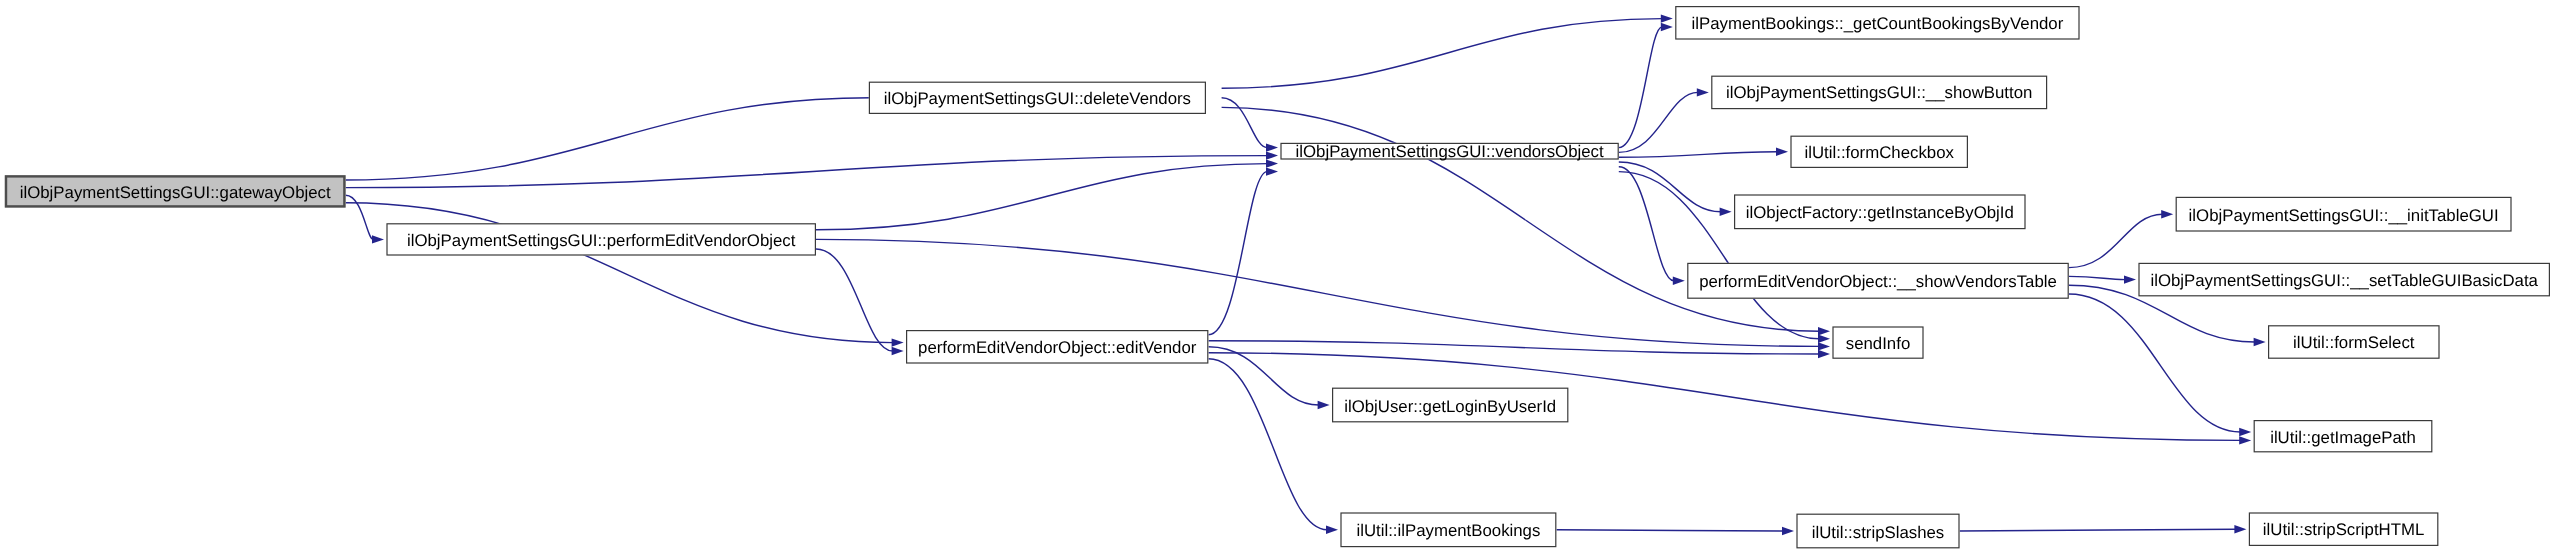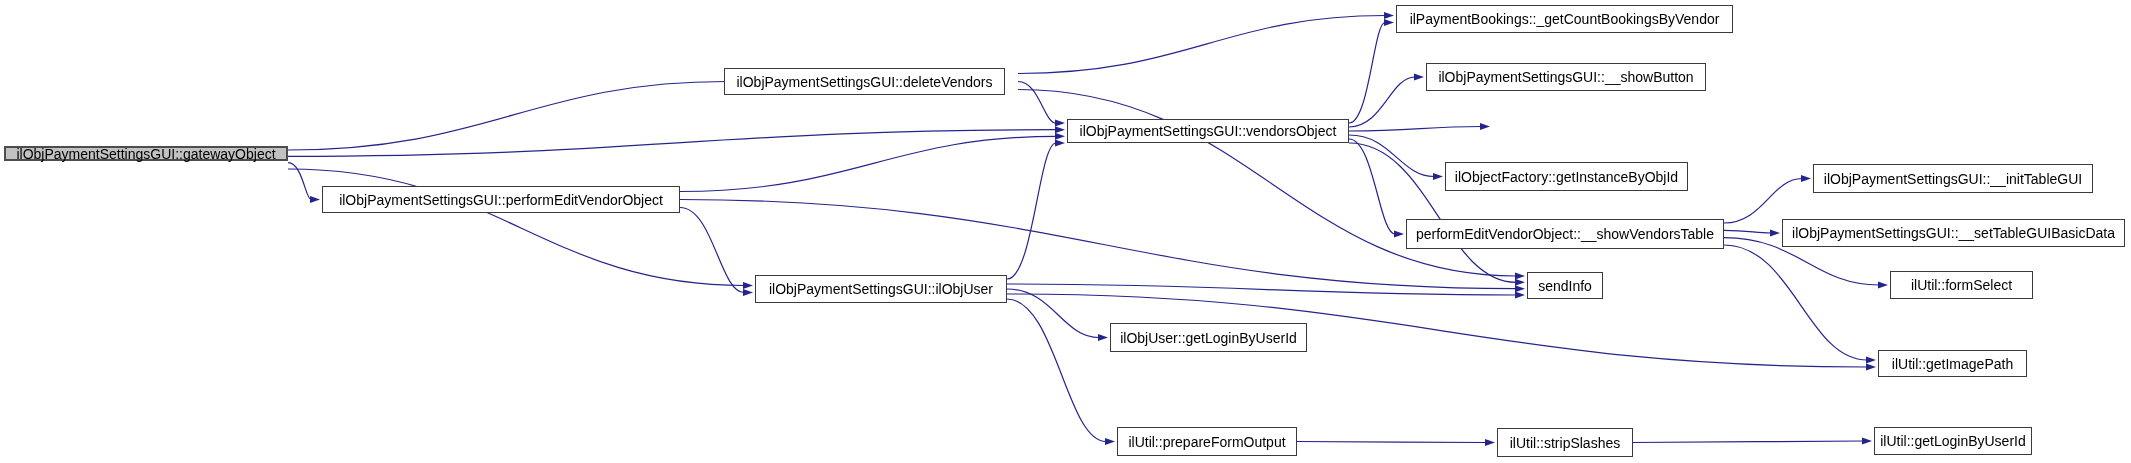--- a/index.html
+++ b/index.html
@@ -96,31 +96,32 @@
       <path d="M1724 237.66666666666666 C1797.8 237.66666666666666 1814.2 285 1879 285" fill="none" stroke="#24248c" stroke-width="1.2"></path>
       <polygon points="1888,285 1878,281.5 1878,288.5" fill="#24248c"></polygon>
       <path d="M1724 245 C1792.4 245 1807.6 360 1867 360" fill="none" stroke="#24248c" stroke-width="1.2"></path>
       <polygon points="1876,360 1866,356.5 1866,363.5" fill="#24248c"></polygon>
       <path d="M1297 441.5 C1386.1 441.5 1405.9 442.5 1486 442.5" fill="none" stroke="#24248c" stroke-width="1.2"></path>
       <polygon points="1495,442.5 1485,439 1485,446" fill="#24248c"></polygon>
       <path d="M1633 442.5 C1740.55 442.5 1764.45 441 1863 441" fill="none" stroke="#24248c" stroke-width="1.2"></path>
       <polygon points="1872,441 1862,437.5 1862,444.5" fill="#24248c"></polygon>
     </svg>
 
-  <div class="node root" style="left: 4px; top: 146px; width: 284px; height: 15px;">ilObjPaymentSettingsGUI::gatewayObject</div>
+  <div class="node root" style="left: 4px; top: 146px; width: 284px; height: 27px;">ilObjPaymentSettingsGUI::gatewayObject</div>
   <div class="node" style="left: 322px; top: 186px; width: 358px; height: 27px;">ilObjPaymentSettingsGUI::performEditVendorObject</div>
   <div class="node" style="left: 724px; top: 68px; width: 281px; height: 27px;">ilObjPaymentSettingsGUI::deleteVendors</div>
-  <div class="node" style="left: 755px; top: 275px; width: 252px; height: 28px;">ilObjPaymentSettingsGUI::ilObjUser</div>
-  <div class="node" style="left: 1067px; top: 119px; width: 282px; height: 24px;">ilObjPaymentSettingsGUI::vendorsObject</div>
+  <div class="node" style="left: 755px; top: 275px; width: 252px; height: 28px;">performEditVendorObject::editVendor</div>
+  <div class="node" style="left: 1067px; top: 119px; width: 282px; height: 14px;">ilObjPaymentSettingsGUI::vendorsObject</div>
   <div class="node" style="left: 1110px; top: 323px; width: 197px; height: 29px;">ilObjUser::getLoginByUserId</div>
-  <div class="node" style="left: 1117px; top: 427px; width: 180px; height: 29px;">ilUtil::prepareFormOutput</div>
+  <div class="node" style="left: 1117px; top: 427px; width: 180px; height: 29px;">ilUtil::ilPaymentBookings</div>
   <div class="node" style="left: 1396px; top: 5px; width: 337px; height: 28px;">ilPaymentBookings::_getCountBookingsByVendor</div>
   <div class="node" style="left: 1426px; top: 63px; width: 280px; height: 28px;">ilObjPaymentSettingsGUI::__showButton</div>
+  <div class="node" style="left: 1492px; top: 113px; width: 148px; height: 27px;">ilUtil::formCheckbox</div>
   <div class="node" style="left: 1445px; top: 162px; width: 243px; height: 29px;">ilObjectFactory::getInstanceByObjId</div>
   <div class="node" style="left: 1406px; top: 219px; width: 318px; height: 30px;">performEditVendorObject::__showVendorsTable</div>
   <div class="node" style="left: 1527px; top: 272px; width: 76px; height: 27px;">sendInfo</div>
   <div class="node" style="left: 1497px; top: 428px; width: 136px; height: 29px;">ilUtil::stripSlashes</div>
   <div class="node" style="left: 1813px; top: 164px; width: 280px; height: 29px;">ilObjPaymentSettingsGUI::__initTableGUI</div>
   <div class="node" style="left: 1782px; top: 219px; width: 343px; height: 28px;">ilObjPaymentSettingsGUI::__setTableGUIBasicData</div>
   <div class="node" style="left: 1890px; top: 271px; width: 143px; height: 28px;">ilUtil::formSelect</div>
   <div class="node" style="left: 1878px; top: 350px; width: 149px; height: 27px;">ilUtil::getImagePath</div>
-  <div class="node" style="left: 1874px; top: 427px; width: 158px; height: 28px;">ilUtil::getLoginByUserId</div>
+  <div class="node" style="left: 1874px; top: 427px; width: 158px; height: 28px;">ilUtil::stripScriptHTML</div>
 </div>
 
 </body></html>

